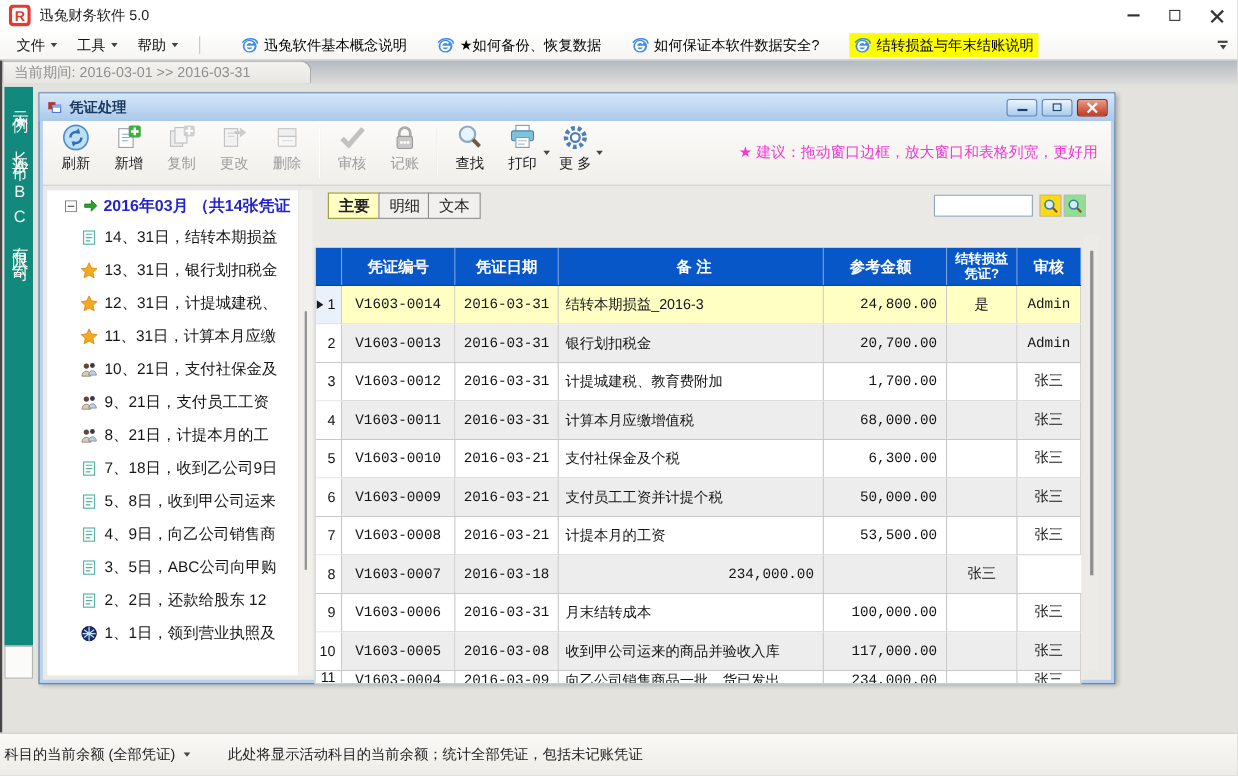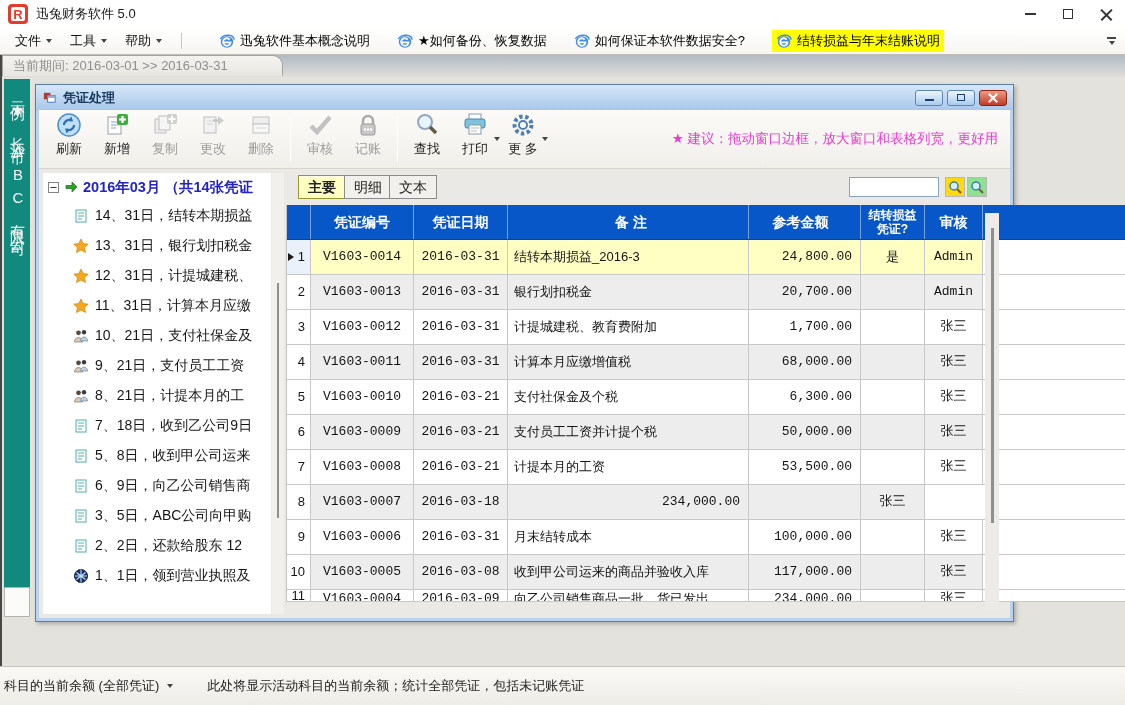--- a/index.html
+++ b/index.html
@@ -66,39 +66,39 @@
   .tb-caret { position:absolute; right:-1px; top:25px; width:0; height:0; border-left:3.5px solid transparent; border-right:3.5px solid transparent; border-top:4px solid #444; }
   .tb-sep { width:1px; height:46px; background:#D5D2CA; border-right:1px solid #FFF; margin:0 5px; }
   .suggestion { margin-left:auto; padding-right:12px; font-size:13.5px; color:#EC3AD2; white-space:nowrap; }
 
   
   .tooltip { position:absolute; left:140px; top:131px; z-index:99; background:#F7F7F4; border:1px solid #8E8E8E; padding:2px 8px; font-size:13px; color:#4A4A4A; box-shadow:2px 2px 4px rgba(0,0,0,.28); white-space:nowrap; }
 
   
   .child-content { position:absolute; left:3px; top:84px; right:3px; bottom:3px; background:#EAE9E5; }
   .tree-panel { position:absolute; left:4px; top:4px; width:228px; height:441px; background:#FFF; overflow:hidden; }
-  .tree-root { display:flex; align-items:center; gap:5px; height:28px; padding-left:5px; font-size:14.5px; font-weight:600; color:#2323CC; white-space:nowrap; }
+  .tree-root { display:flex; align-items:center; gap:5px; height:28px; padding-left:16px; font-size:14.5px; font-weight:600; color:#2323CC; white-space:nowrap; }
   .tree-root svg { flex:none; }
   .tree-item { display:flex; align-items:center; gap:6px; height:30px; padding-left:30px; font-size:14px; color:#151515; white-space:nowrap; cursor:pointer; }
   .tree-item .ticon { width:16px; height:16px; flex:none; }
   .tree-item .ticon svg { width:16px; height:16px; }
   .tree-scroll { position:absolute; left:233px; top:4px; width:12px; height:441px; background:#F1F0ED; }
   .tree-scroll .thumb { position:absolute; left:5px; top:110px; width:2px; height:235px; background:#8F8F8F; }
 
   
   .tab { position:absolute; top:6px; height:24px; line-height:22px; padding:0 9px; border:1px solid #8C8C8C; background:#F1F0ED; font-size:14px; color:#222; cursor:pointer; }
   .tab.active { background:#FFFFC2; border-color:#97972F; box-shadow:inset 0 0 0 1px #FFFDE4; }
   .quick-search { position:absolute; left:810px; top:8px; width:90px; height:20px; border:1px solid #8AA4BE; font-size:13px; padding:0 4px; background:#FFF; }
   .sbtn { position:absolute; top:8px; width:20px; height:20px; border:1px solid #B8B8B8; display:flex; align-items:center; justify-content:center; cursor:pointer; }
   .sbtn svg { width:14px; height:14px; }
   .sbtn.yellow { left:906px; background:#FFD912; }
   .sbtn.green  { left:928px; background:#8FE08F; }
 
   
-  .grid { position:absolute; left:247px; top:36px; width:840px; background:#FFF; border-left:1px solid #C4C4C4; overflow:hidden; }
+  .grid { position:absolute; left:247px; top:56px; width:697px; background:#FFF; border-left:1px solid #C4C4C4; overflow:hidden; }
   .grid-row { display:grid; grid-template-columns:24px 103px 94px 241px 112px 64px 58px; height:35px; line-height:34px; font-size:13px; color:#141414; border-bottom:1px solid #C8C8C8; background:#FFF; }
   .cell { border-right:1px solid #C8C8C8; overflow:hidden; }
   .mono { font-family:"Liberation Mono","DejaVu Sans Mono",monospace; font-size:13px; }
   .c-num { display:flex; align-items:center; justify-content:flex-end; gap:2px; padding-right:5px; background:#FFF; }
   .c-voucher,.c-date,.c-carry,.c-audit { text-align:center; }
   .c-memo { padding-left:6px; }
   .c-amount { text-align:right; padding-right:8px; }
   .grid-header { background:#0857C8; color:#FFF; font-weight:bold; border-bottom:1px solid #0646A0; }
   .grid-header .cell { border-right:1px solid rgba(255,255,255,.45); display:flex; align-items:center; justify-content:center; font-size:14px; }
   .grid-header .c-carry { font-size:12px; line-height:1.2; padding:0 7px; white-space:normal; word-break:break-all; text-align:center; }
@@ -475,21 +475,21 @@
               </div>
               <div class="tree-item">
                 <span class="ticon" style="display: inline-flex;">
                   <svg viewBox="0 0 16 16" width="100%" height="100%">
                     <rect x="3" y="2" width="10" height="12" fill="#FFF" stroke="#4FB0A5"></rect>
                     <line x1="5" y1="5" x2="11" y2="5" stroke="#4FB0A5"></line>
                     <line x1="5" y1="8" x2="11" y2="8" stroke="#4FB0A5"></line>
                     <line x1="5" y1="11" x2="9" y2="11" stroke="#4FB0A5"></line>
                   </svg>
                 </span>
-                <span>6、9日，向乙公司销售商</span>
+                <span>4、9日，向乙公司销售商</span>
               </div>
               <div class="tree-item">
                 <span class="ticon" style="display: inline-flex;">
                   <svg viewBox="0 0 16 16" width="100%" height="100%">
                     <rect x="3" y="2" width="10" height="12" fill="#FFF" stroke="#4FB0A5"></rect>
                     <line x1="5" y1="5" x2="11" y2="5" stroke="#4FB0A5"></line>
                     <line x1="5" y1="8" x2="11" y2="8" stroke="#4FB0A5"></line>
                     <line x1="5" y1="11" x2="9" y2="11" stroke="#4FB0A5"></line>
                   </svg>
                 </span>

